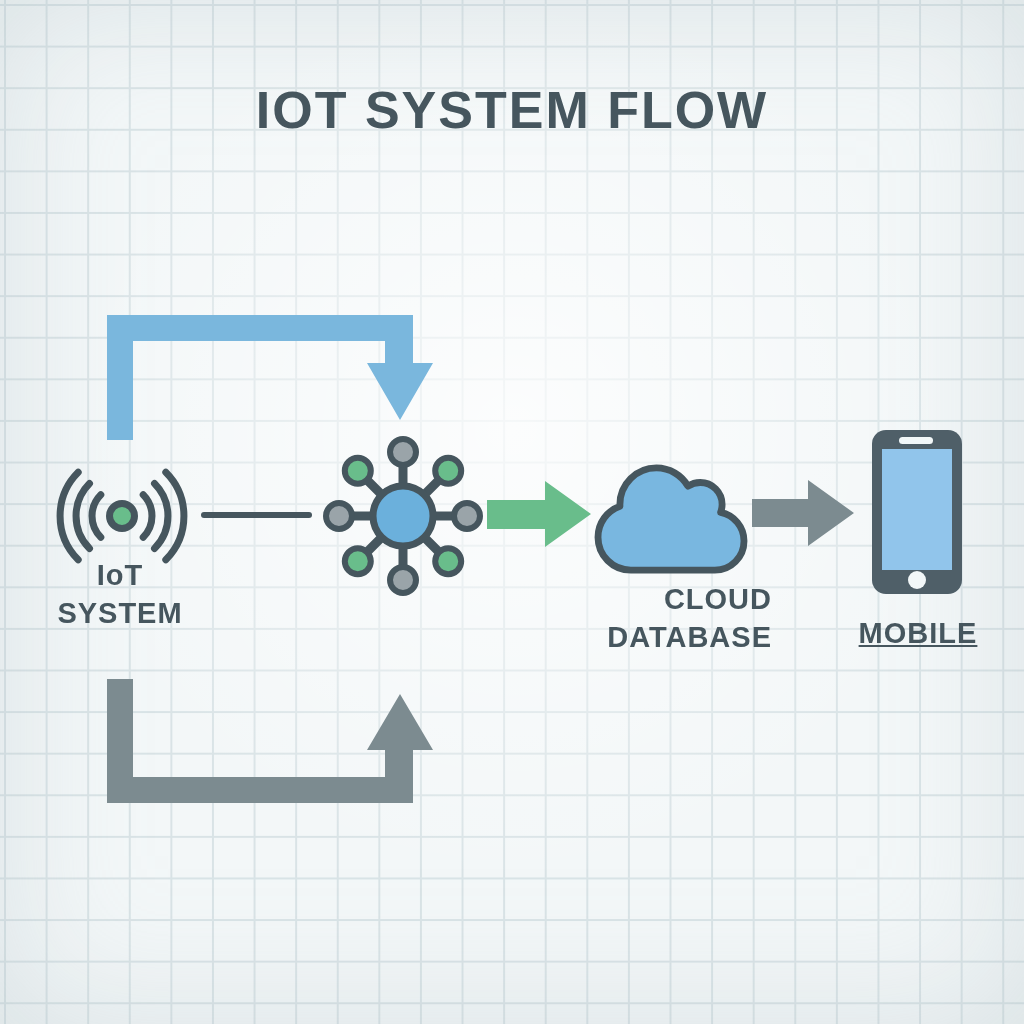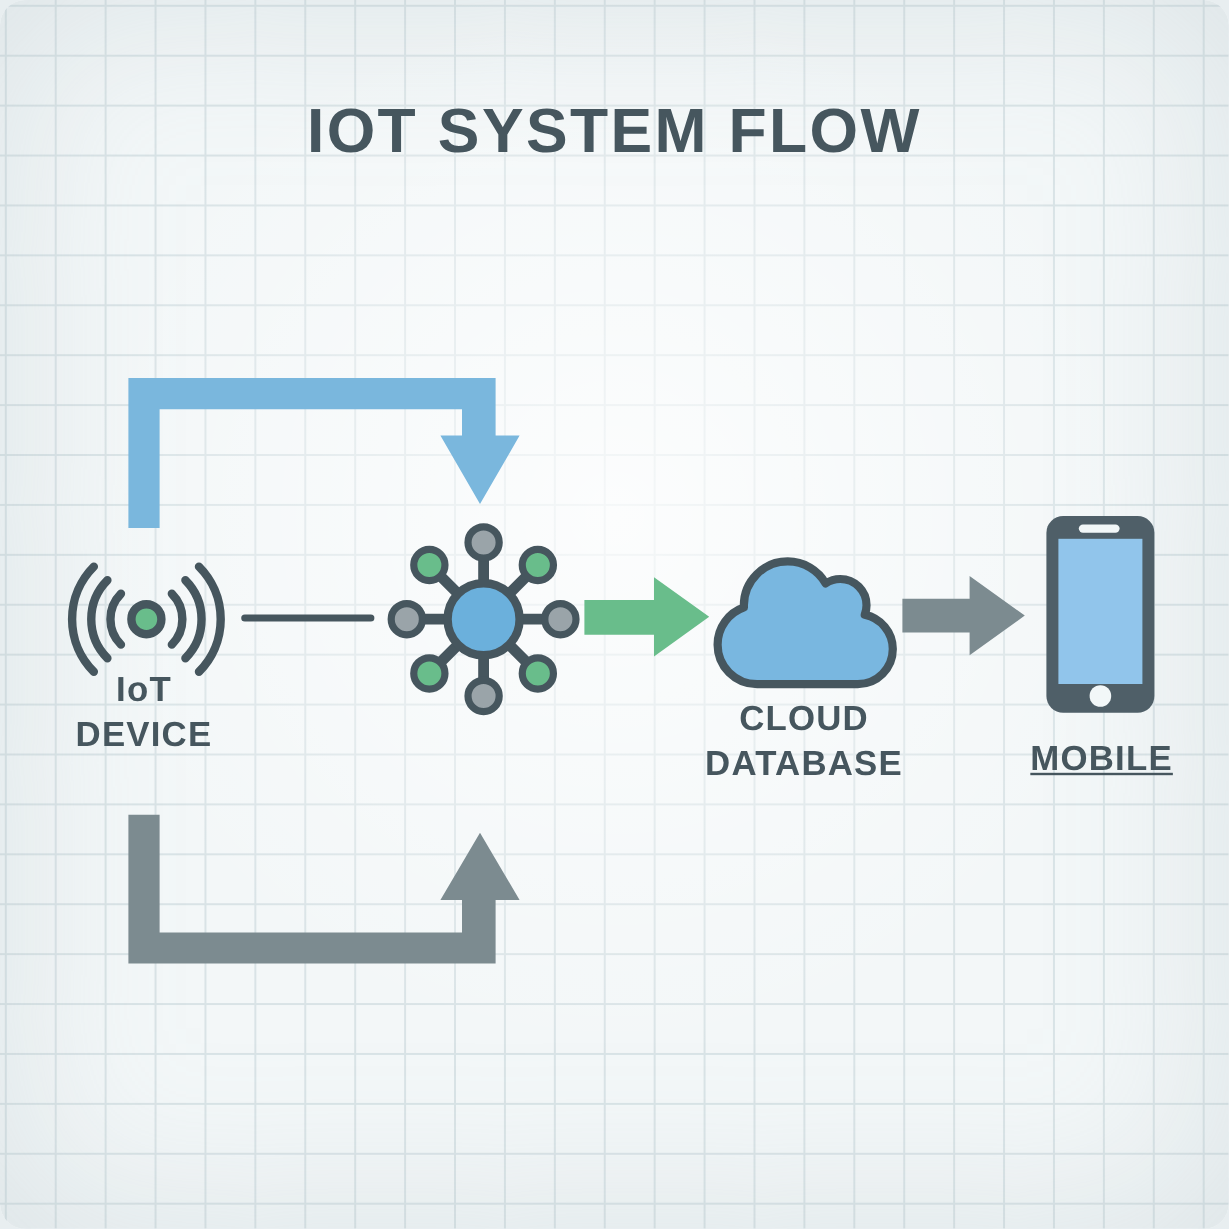--- a/index.html
+++ b/index.html
@@ -14,21 +14,20 @@
     height: 1024px;
     overflow: hidden;
     background-color: #f3f7f8;
     background-image:
       radial-gradient(circle at 50% 42%, rgba(255,255,255,0.75) 0%, rgba(255,255,255,0) 58%),
       linear-gradient(to right, #d9e3e6 1.5px, transparent 1.5px),
       linear-gradient(to bottom, #d9e3e6 1.5px, transparent 1.5px);
     background-size: 100% 100%, 41.6px 41.6px, 41.6px 41.6px;
     background-position: 0 0, 4px 4px, 4px 4px;
     box-shadow: inset 0 0 140px rgba(168,186,192,0.35);
-    border-radius: 21px;
   }
   .title {
     position: absolute;
     top: 80px;
     left: 0;
     width: 100%;
     margin: 0;
     text-align: center;
     font-size: 52px;
     font-weight: 700;
@@ -55,21 +54,21 @@
     position: absolute;
     text-align: center;
     color: #46565e;
     font-weight: 700;
     font-size: 29px;
     line-height: 38px;
     letter-spacing: 1px;
   }
   .label-iot    { left: 20px;  top: 556px; width: 200px; }
   .label-mqtt   { left: 303px; top: 603px; width: 200px; }
-  .label-cloud  { left: 568px; top: 580px; width: 204px; }
+  .label-cloud  { left: 568px; top: 580px; width: 204px; text-align: right; }
   .label-mobile { left: 818px; top: 614px; width: 200px; text-decoration: underline; }
 </style>
 </head>
 <body>
 
 <div class="stage">
 
   <h1 class="title">IOT SYSTEM FLOW</h1>
 
   <svg class="diagram-svg" viewBox="0 0 1024 1024">
@@ -119,21 +118,21 @@
     <g>
       <rect x="872" y="430" width="90" height="164" rx="14" fill="#4f5f68"></rect>
       <rect x="882" y="449" width="70" height="121" fill="#91c5eb"></rect>
       <rect x="899" y="437" width="34" height="7" rx="3.5" fill="#f2f7f8"></rect>
       <circle cx="917" cy="580" r="9" fill="#f2f7f8"></circle>
     </g>
   </svg>
 
   <div class="node-label label-iot">
     <div>IoT</div>
-    <div>DEVICE</div>
+    <div>SYSTEM</div>
   </div>
 
 
   <div class="node-label label-cloud">
     <div>CLOUD</div>
     <div>DATABASE</div>
   </div>
 
   <div class="node-label label-mobile">
     <div>MOBILE</div>

